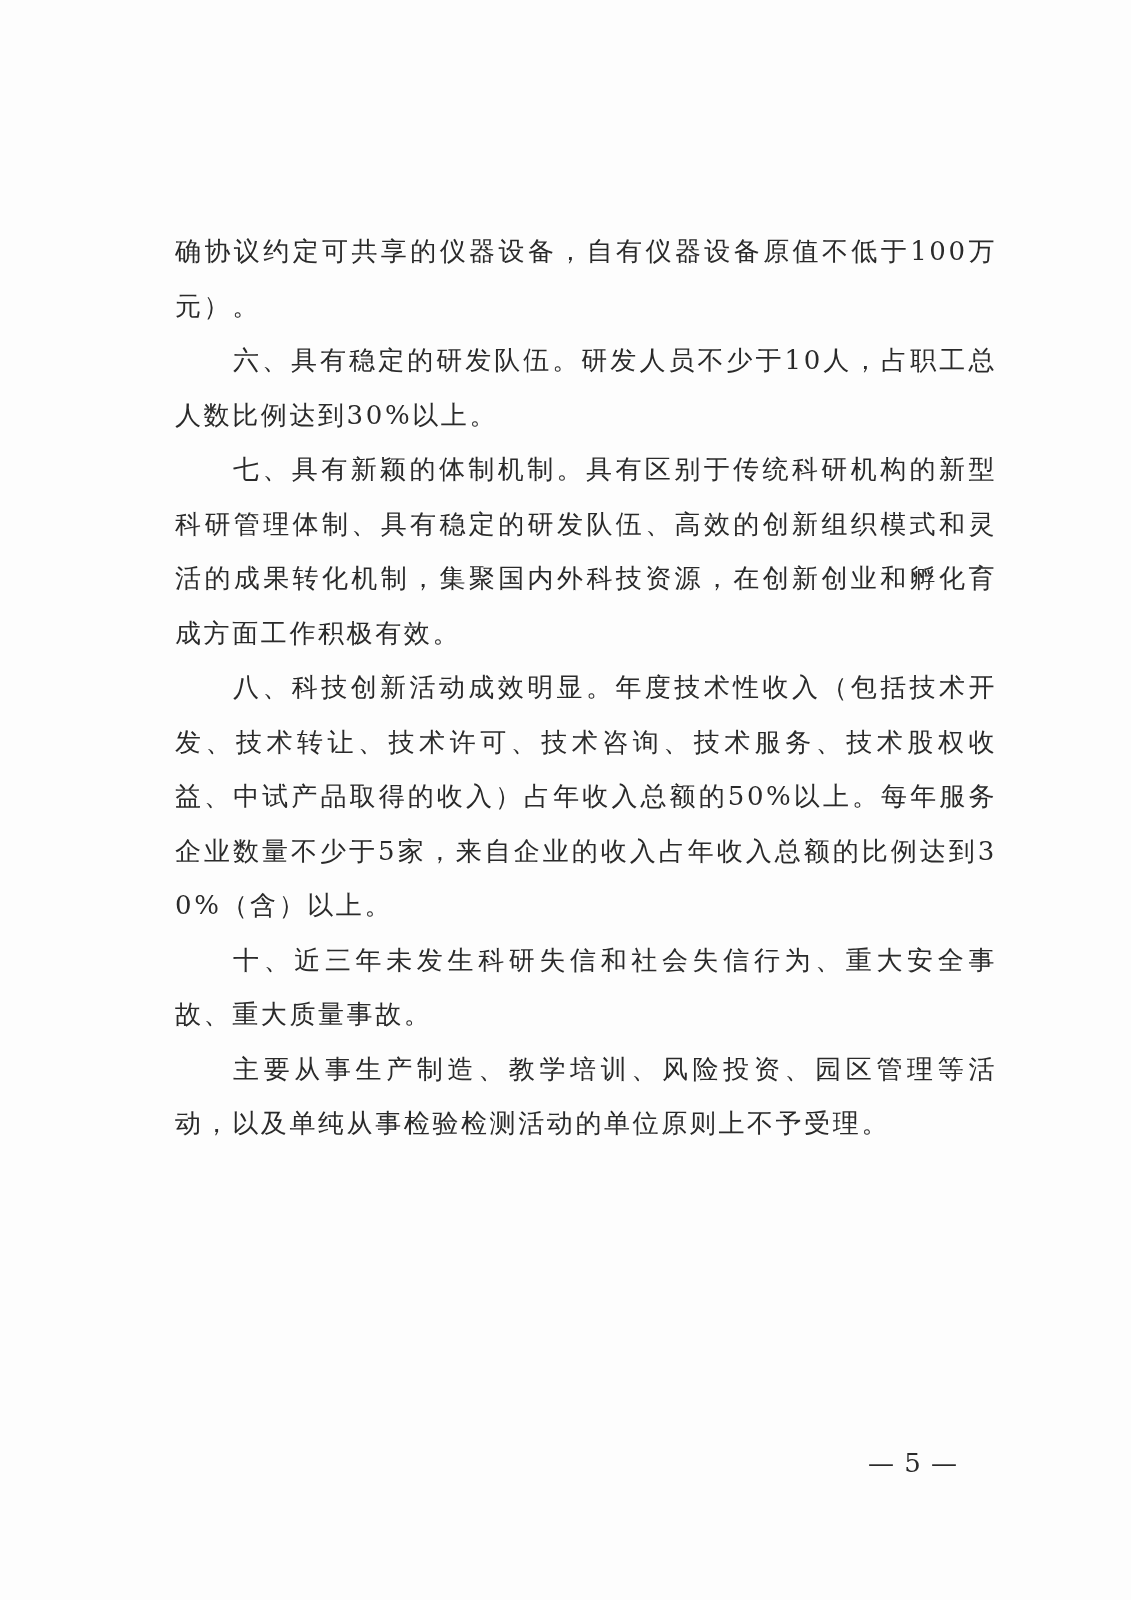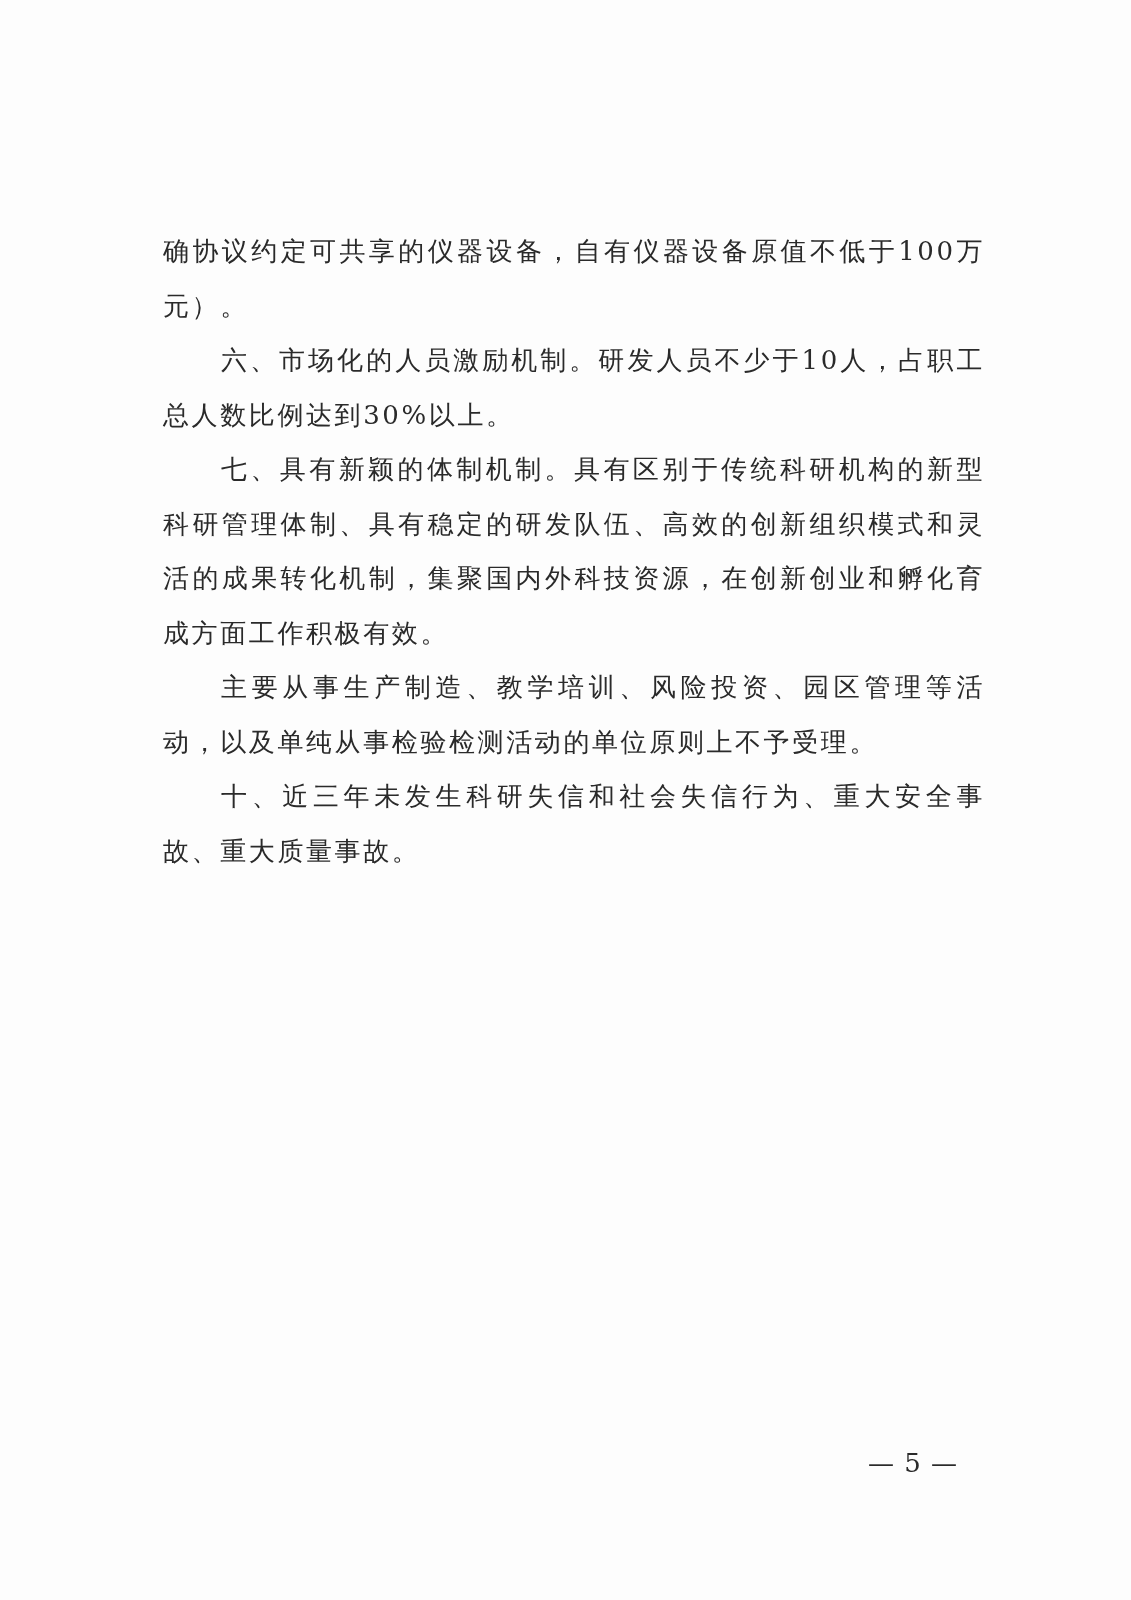--- a/index.html
+++ b/index.html
@@ -17,21 +17,21 @@
   }
   .page {
     position: absolute;
     left: 0; top: 0;
     width: 1131px;
     height: 1600px;
     background: #fdfdfd;
   }
   .body-text {
     position: absolute;
-    left: 163px;
+    left: 175px;
     top: 224px;
     width: 822px;
   }
   .para {
     margin: 0;
     font-size: 26px;
     line-height: 54.5px;
     letter-spacing: 2.6px;
     text-align: justify;
     text-justify: inter-ideograph;
@@ -50,19 +50,20 @@
     color: #2a2a2a;
     white-space: pre;
   }
 </style>
 </head>
 <body>
 
 <div class="page">
   <div class="body-text">
     <p class="para">确协议约定可共享的仪器设备，自有仪器设备原值不低于100万元）。</p>
-    <p class="para indent">六、市场化的人员激励机制。研发人员不少于10人，占职工总人数比例达到30%以上。</p>
+    <p class="para indent">六、具有稳定的研发队伍。研发人员不少于10人，占职工总人数比例达到30%以上。</p>
     <p class="para indent">七、具有新颖的体制机制。具有区别于传统科研机构的新型科研管理体制、具有稳定的研发队伍、高效的创新组织模式和灵活的成果转化机制，集聚国内外科技资源，在创新创业和孵化育成方面工作积极有效。</p>
+    <p class="para indent">八、科技创新活动成效明显。年度技术性收入（包括技术开发、技术转让、技术许可、技术咨询、技术服务、技术股权收益、中试产品取得的收入）占年收入总额的50%以上。每年服务企业数量不少于5家，来自企业的收入占年收入总额的比例达到30%（含）以上。</p>
+    <p class="para indent">十、近三年未发生科研失信和社会失信行为、重大安全事故、重大质量事故。</p>
     <p class="para indent">主要从事生产制造、教学培训、风险投资、园区管理等活动，以及单纯从事检验检测活动的单位原则上不予受理。</p>
-    <p class="para indent">十、近三年未发生科研失信和社会失信行为、重大安全事故、重大质量事故。</p>
   </div>
   <div class="page-number">— 5 —</div>
 </div>
 
 </body></html>

